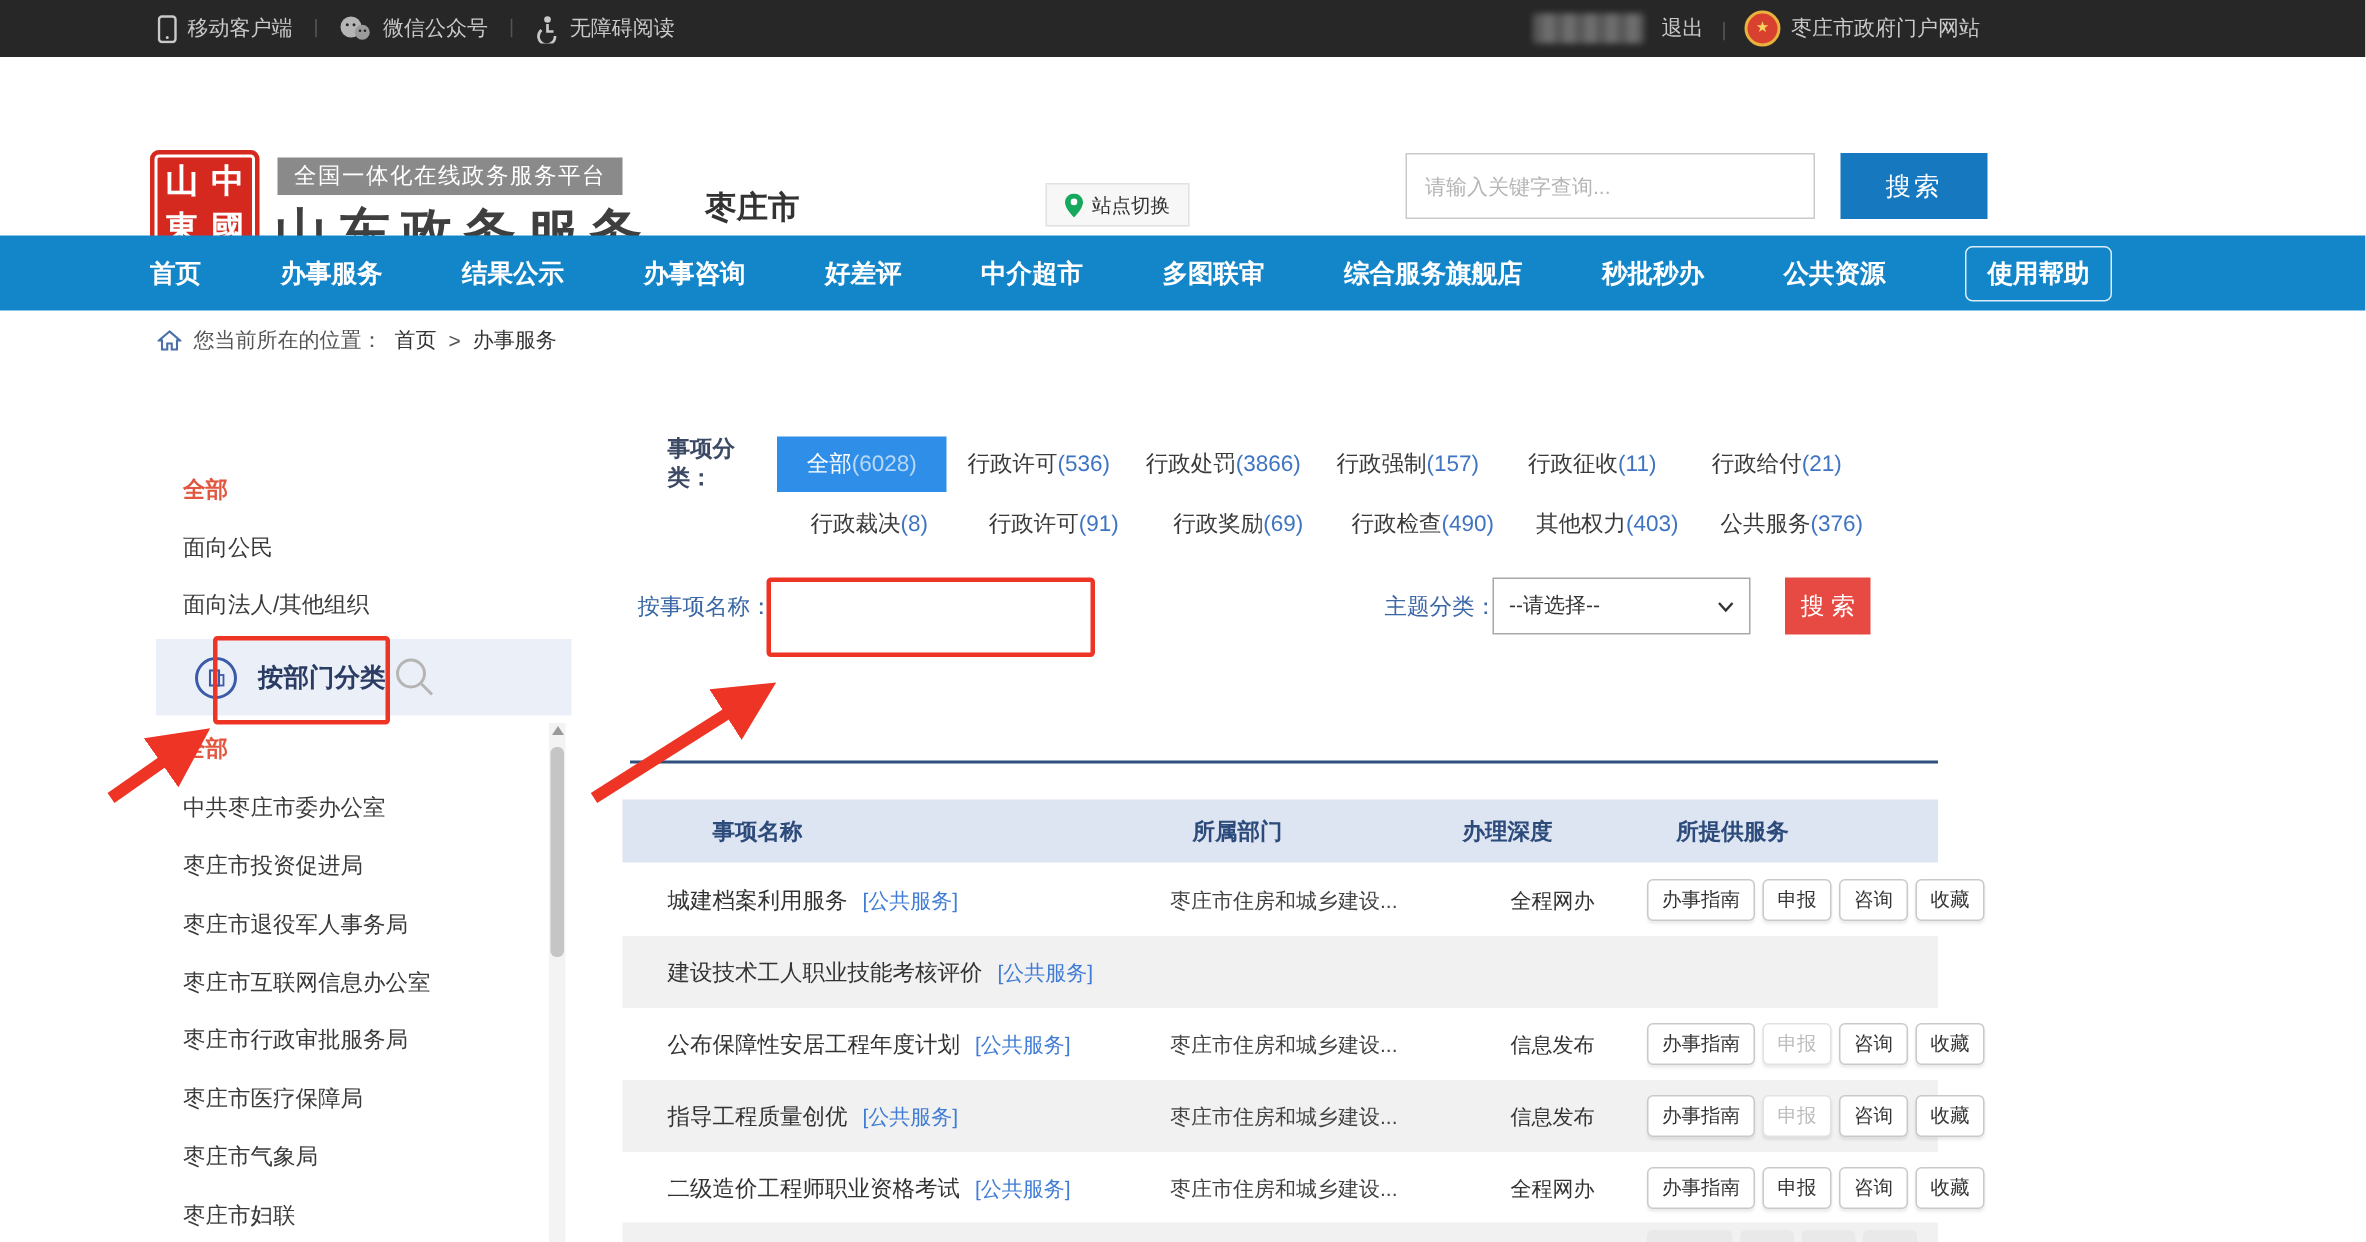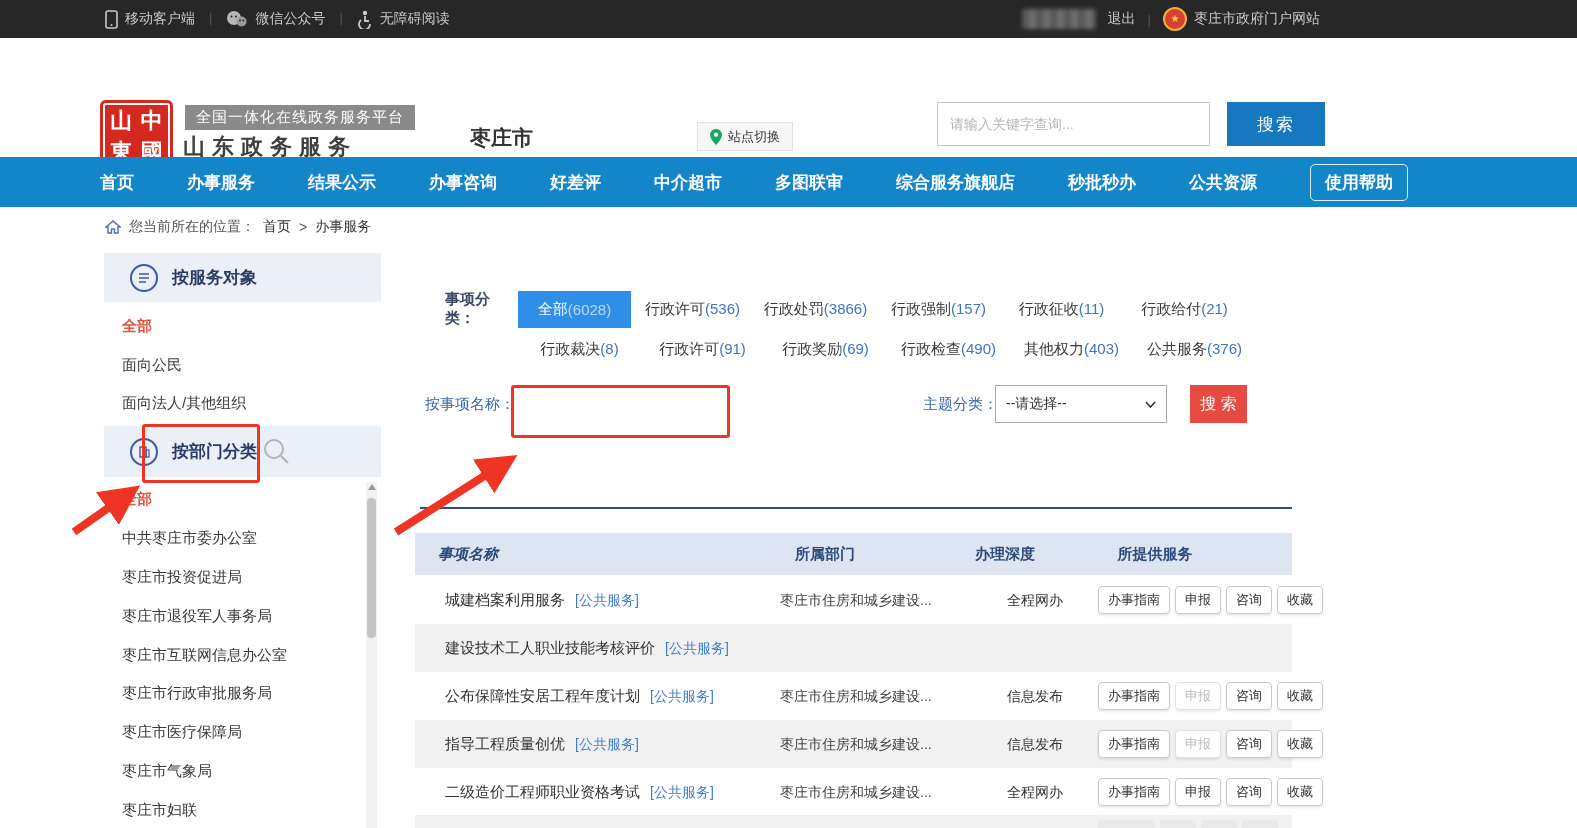--- a/index.html
+++ b/index.html
@@ -21,21 +21,21 @@
           display:flex;align-items:center;justify-content:center;color:#f5d35e;font-size:10px;line-height:1;}
   
   .header{position:absolute;left:0;top:38px;width:1577px;height:119px;background:#fff;}
   .seal{position:absolute;left:100px;top:62px;width:73px;height:73px;background:#d5281e;border-radius:6px;
         box-shadow:inset 0 0 0 3px #d5281e, inset 0 0 0 5px #fff;
         display:grid;grid-template-columns:1fr 1fr;grid-template-rows:1fr 1fr;padding:6px;box-sizing:border-box;}
   .seal span{color:#fff;font-weight:bold;font-size:22px;display:flex;align-items:center;justify-content:center;
              font-family:"Liberation Serif","DejaVu Serif",serif;}
   .tagline{position:absolute;left:185px;top:67px;background:#8a8a8a;color:#fff;font-size:15px;
            padding:3px 11px;letter-spacing:1px;}
-  .sitename{position:absolute;left:183px;top:94px;font-size:22px;font-weight:bold;color:#3f3f3f;letter-spacing:7px;text-align:right;}
+  .sitename{position:absolute;left:183px;top:94px;font-size:35px;font-weight:bold;color:#3f3f3f;letter-spacing:7px;text-align:right;}
   .city{position:absolute;left:470px;top:86px;font-size:21px;font-weight:bold;color:#333;}
   .site-switch{position:absolute;left:697px;top:84px;height:27px;padding:0 12px;background:#f7f7f7;
                border:1px solid #e2e2e2;display:flex;align-items:center;gap:6px;font-size:13px;color:#333;cursor:pointer;}
   .hsearch{position:absolute;left:937px;top:64px;width:273px;height:44px;border:1px solid #c9c9c9;
            box-sizing:border-box;font-size:14px;padding:0 12px;color:#333;outline:none;}
   .hsearch::placeholder{color:#b5b5b5;}
   .hsearch-btn{position:absolute;left:1227px;top:64px;width:98px;height:44px;background:#1679c0;color:#fff;
                border:none;font-size:17px;letter-spacing:2px;cursor:pointer;}
   .radios{position:absolute;left:938px;top:122px;display:flex;align-items:center;gap:18px;}
   .radio{display:flex;align-items:center;gap:6px;font-size:14px;color:#333;cursor:pointer;}
@@ -92,21 +92,21 @@
                 padding:0 10px;font-size:14px;color:#333;cursor:pointer;}
   .sbtn{position:absolute;left:775px;top:0;width:57px;height:38px;background:#e64a42;color:#fff;border:none;
         font-size:16px;cursor:pointer;}
   
   .stats{position:absolute;top:170px;left:0;width:877px;display:flex;align-items:center;justify-content:center;
          gap:10px;font-size:15px;color:#333;}
   .divider{position:absolute;top:222px;left:5px;width:872px;height:2px;background:#2f4f7d;}
   
   .thead{position:absolute;top:248px;left:0;width:877px;height:42px;background:#dde4f2;
          display:flex;align-items:center;font-size:15px;font-weight:bold;color:#2c4a7a;}
-  .th1{padding-left:23px;width:300px;box-sizing:border-box;font-style:italic;}
+  .th1{padding-left:60px;width:300px;box-sizing:border-box;}
   .th2{width:220px;text-align:center;}
   .th3{width:140px;text-align:center;}
   .th4{width:160px;text-align:center;}
   .trow{position:absolute;left:0;width:877px;height:48px;}
   .trow.stripe{background:#f1f1f1;}
   .cell-name{position:absolute;left:30px;top:15px;font-size:15px;color:#333;white-space:nowrap;}
   .cell-tag{color:#3f7cd6;font-size:14px;margin-left:10px;cursor:pointer;}
   .cell-dept{position:absolute;left:365px;top:16px;font-size:14px;color:#444;white-space:nowrap;}
   .cell-depth{position:absolute;left:560px;top:16px;width:120px;text-align:center;font-size:14px;color:#333;}
   .cell-btns{position:absolute;left:683px;top:10px;display:flex;gap:5px;}
@@ -230,28 +230,20 @@
           <path d="M8 1 L1 7 L3 7 L3 13 L6.5 13 L6.5 9 L9.5 9 L9.5 13 L13 13 L13 7 L15 7 Z" fill="none" stroke="#4a6fa8" stroke-width="1.4"></path>
         </svg>
     </span>
     <span>您当前所在的位置：</span>
     <span class="bc-link">首页</span>
     <span>&gt;</span>
     <span class="bc-link">办事服务</span>
   </div>
 
   <div class="sidebar">
-    <div class="sb-head sb-head1">
-      <span class="sb-circle">
-        <svg class="icon-svg" width="12" height="10" viewBox="0 0 12 10">
-            <path d="M1 1 H11 M1 5 H11 M1 9 H8" stroke="#3a5ca8" stroke-width="1.6"></path>
-          </svg>
-      </span>
-      <span class="sb-title">按服务对象</span>
-    </div>
     <div class="sb-item active" style="top:64px;">全部</div>
     <div class="sb-item" style="top:103px;">面向公民</div>
     <div class="sb-item" style="top:141px;">面向法人/其他组织</div>
 
     <div class="sb-head sb-head2">
       <span class="sb-circle">
         <svg class="icon-svg" width="12" height="12" viewBox="0 0 12 12">
             <rect x="2" y="1" width="6" height="10" fill="none" stroke="#3a5ca8" stroke-width="1.4"></rect>
             <rect x="8" y="4" width="3" height="7" fill="none" stroke="#3a5ca8" stroke-width="1.2"></rect>
             <path d="M4 3.5 H6 M4 6 H6 M4 8.5 H6" stroke="#3a5ca8" stroke-width="1"></path>

